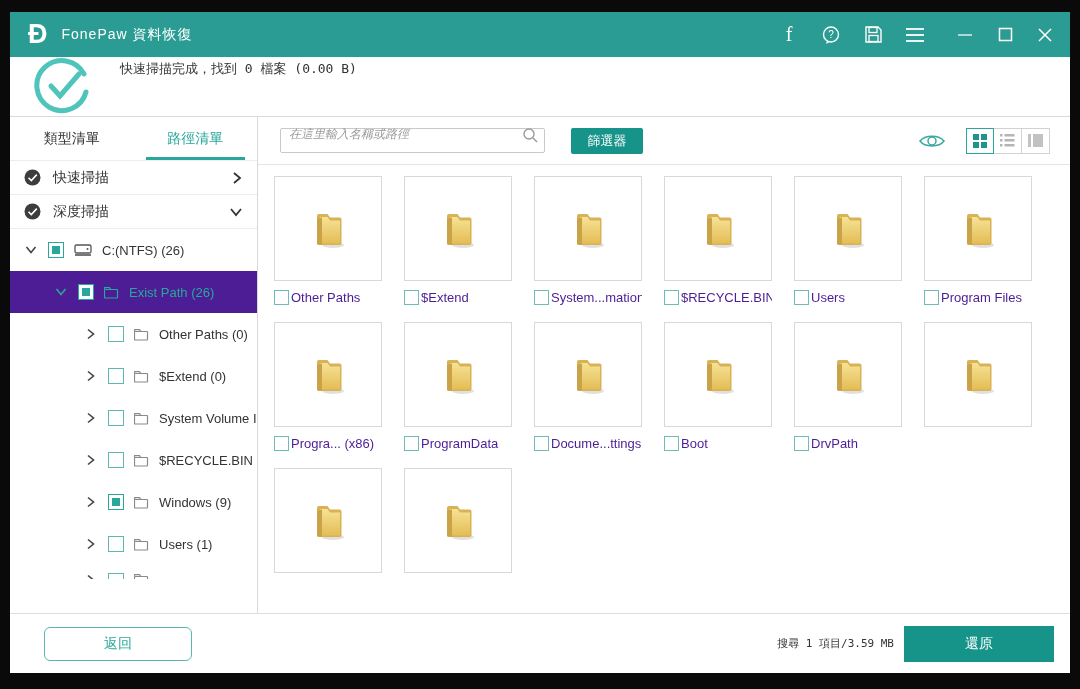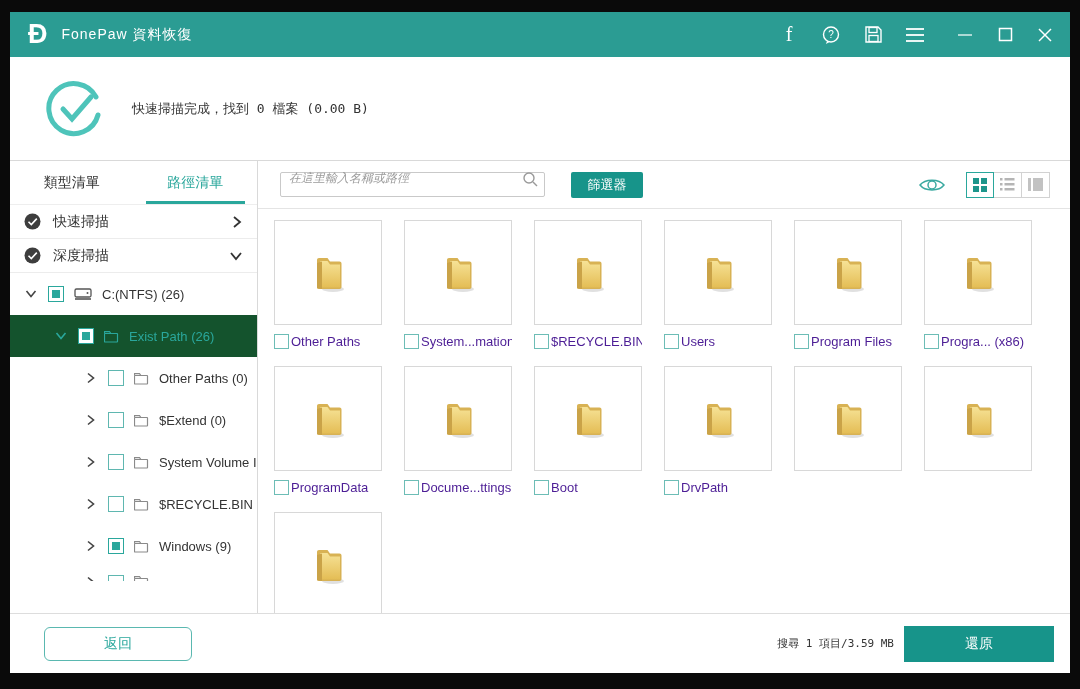--- a/index.html
+++ b/index.html
@@ -10,21 +10,21 @@
   .titlebar { height:45px; background:#2b9c93; display:flex; align-items:center; padding:0 14px 0 18px; flex:none; }
   .logo { color:#fff; font-size:27px; font-weight:bold; margin-right:14px; line-height:1; }
   .app-title { color:#fff; font-size:14px; letter-spacing:1px; }
   .tb-right { margin-left:auto; display:flex; align-items:center; gap:20px; }
   .tb-ic { width:22px; height:22px; display:flex; align-items:center; justify-content:center; color:#fff; cursor:pointer; }
   .tb-ic svg { display:block; }
   .fb { font-size:20px; color:#fff; font-family:"Liberation Serif",serif; }
   .winctl { display:flex; align-items:center; gap:18px; margin-left:8px; }
 
   
-  .status-header { height:104px; border-bottom:1px solid #d9d9d9; display:flex; align-items:center; padding-left:36px; flex:none; }
+  .status-header { height:60px; border-bottom:1px solid #d9d9d9; display:flex; align-items:flex-start; padding-left:24px; flex:none; }
   .check-badge { width:58px; height:58px; margin-right:28px; flex:none; }
   .status-lines { font-family:"DejaVu Sans Mono",monospace; font-size:13px; color:#333; line-height:24px; }
 
   
   .content { flex:1; display:flex; min-height:0; }
   .sidebar { width:248px; border-right:1px solid #d9d9d9; flex:none; display:flex; flex-direction:column; overflow:hidden; }
   .main { flex:1; display:flex; flex-direction:column; min-width:0; }
 
   
   .tabs { height:44px; display:flex; flex:none; border-bottom:1px solid #eee; }
@@ -33,21 +33,21 @@
   .tab.active::after { content:""; position:absolute; left:12px; right:12px; bottom:0; height:3px; background:#2aa79c; }
 
   .scan-row { height:34px; display:flex; align-items:center; padding:0 14px; border-bottom:1px solid #ececec; flex:none; cursor:pointer; }
   .scan-row .ck { margin-right:12px; }
   .scan-label { font-size:14px; color:#333; }
   .scan-chev { margin-left:auto; }
 
   
   .tree { flex:1; overflow:hidden; }
   .trow { height:42px; display:flex; align-items:center; cursor:pointer; }
-  .trow.sel { background:#14532d; }
+  .trow.sel { background:#4c1d95; }
   .trow.lvl0 { padding-left:14px; }
   .trow.lvl1 { padding-left:44px; }
   .trow.lvl2 { padding-left:74px; }
   .chev { width:14px; height:14px; flex:none; display:flex; align-items:center; justify-content:center; }
   .cb { width:16px; height:16px; border:1px solid #5fb7b0; background:#fff; flex:none; margin-left:10px; position:relative; }
   .cb.partial { border-color:#2aa79c; }
   .cb.partial::after { content:""; position:absolute; left:3px; top:3px; width:8px; height:8px; background:#2aa79c; }
   .ticon { margin-left:10px; flex:none; display:flex; }
   .tlabel { margin-left:10px; font-size:13px; color:#333; white-space:nowrap; overflow:hidden; }
   .trow.sel .tlabel { color:#2aa79c; }
@@ -301,20 +301,34 @@
             </span>
           <span class="cb partial"></span>
           <span class="ticon">
               <svg width="15" height="13" viewBox="0 0 15 13">
                 <use href="#treeFolder" stroke="#8a8a8a"></use>
               </svg>
             </span>
           <span class="tlabel">Windows (9)</span>
         </div>
 
+        <div class="trow lvl2">
+          <span class="chev">
+              <svg width="10" height="12" viewBox="0 0 10 12">
+                <path d="M2 1.5 l5.5 4.5 -5.5 4.5" fill="none" stroke="#444" stroke-width="1.6"></path>
+              </svg>
+            </span>
+          <span class="cb"></span>
+          <span class="ticon">
+              <svg width="15" height="13" viewBox="0 0 15 13">
+                <use href="#treeFolder" stroke="#8a8a8a"></use>
+              </svg>
+            </span>
+          <span class="tlabel">Users (1)</span>
+        </div>
 
         <div class="trow lvl2 clip" style="padding-top:8px;">
           <span class="chev">
               <svg width="10" height="12" viewBox="0 0 10 12">
                 <path d="M2 1.5 l5.5 4.5 -5.5 4.5" fill="none" stroke="#444" stroke-width="1.6"></path>
               </svg>
             </span>
           <span class="cb"></span>
           <span class="ticon">
               <svg width="15" height="13" viewBox="0 0 15 13">
@@ -392,20 +406,31 @@
               </div>
           </div>
           <div class="gitem">
             <div class="gcard">
                 <svg width="52" height="48" viewBox="0 0 48 48">
                   <use href="#bigFolder"></use>
                 </svg>
               </div>
             <div class="gmeta">
                 <span class="gcb"></span>
+                <span class="glabel">$Extend</span>
+              </div>
+          </div>
+          <div class="gitem">
+            <div class="gcard">
+                <svg width="52" height="48" viewBox="0 0 48 48">
+                  <use href="#bigFolder"></use>
+                </svg>
+              </div>
+            <div class="gmeta">
+                <span class="gcb"></span>
                 <span class="glabel">System...mation</span>
               </div>
           </div>
           <div class="gitem">
             <div class="gcard">
                 <svg width="52" height="48" viewBox="0 0 48 48">
                   <use href="#bigFolder"></use>
                 </svg>
               </div>
             <div class="gmeta">

